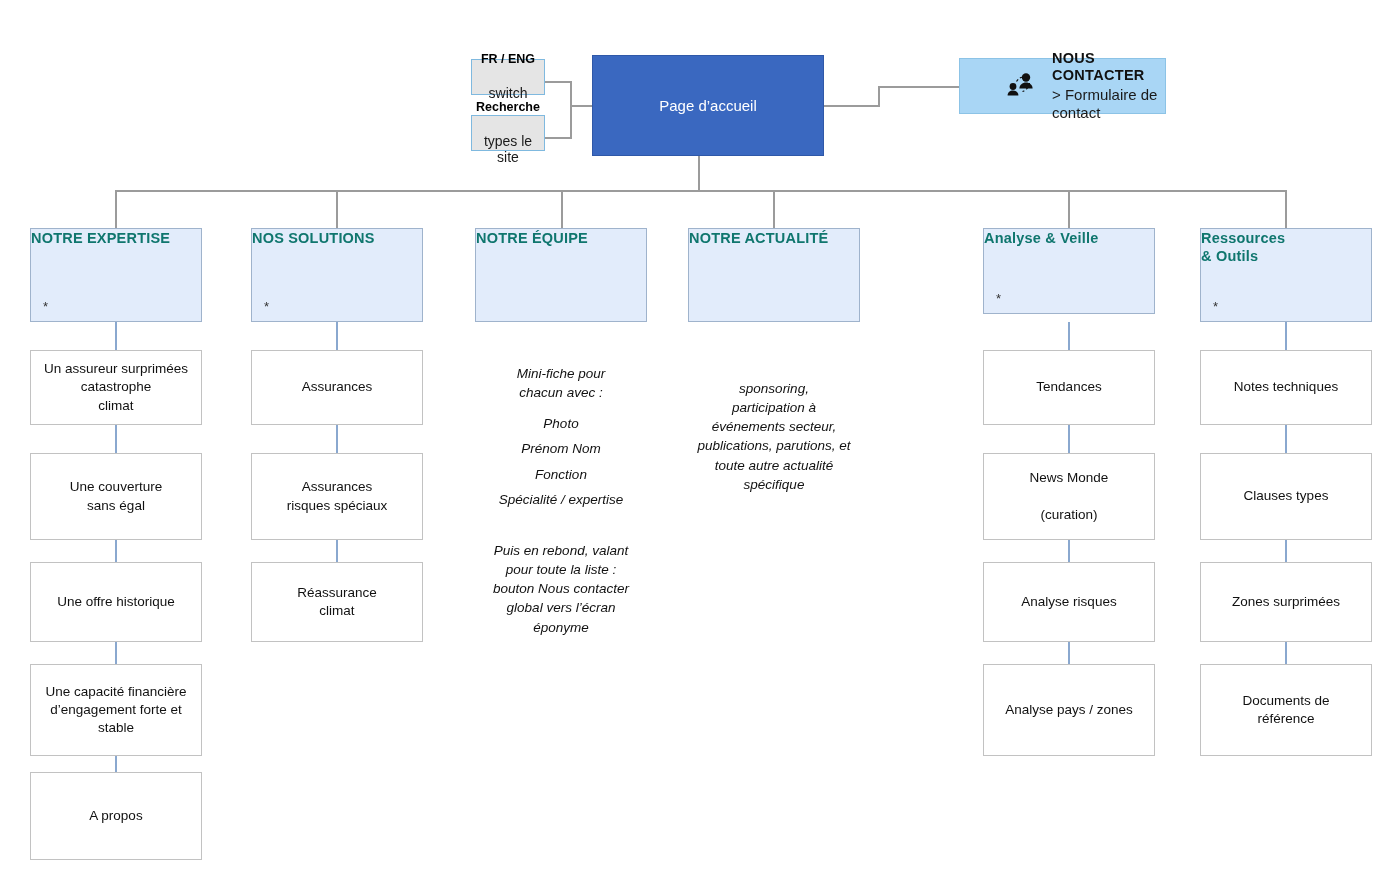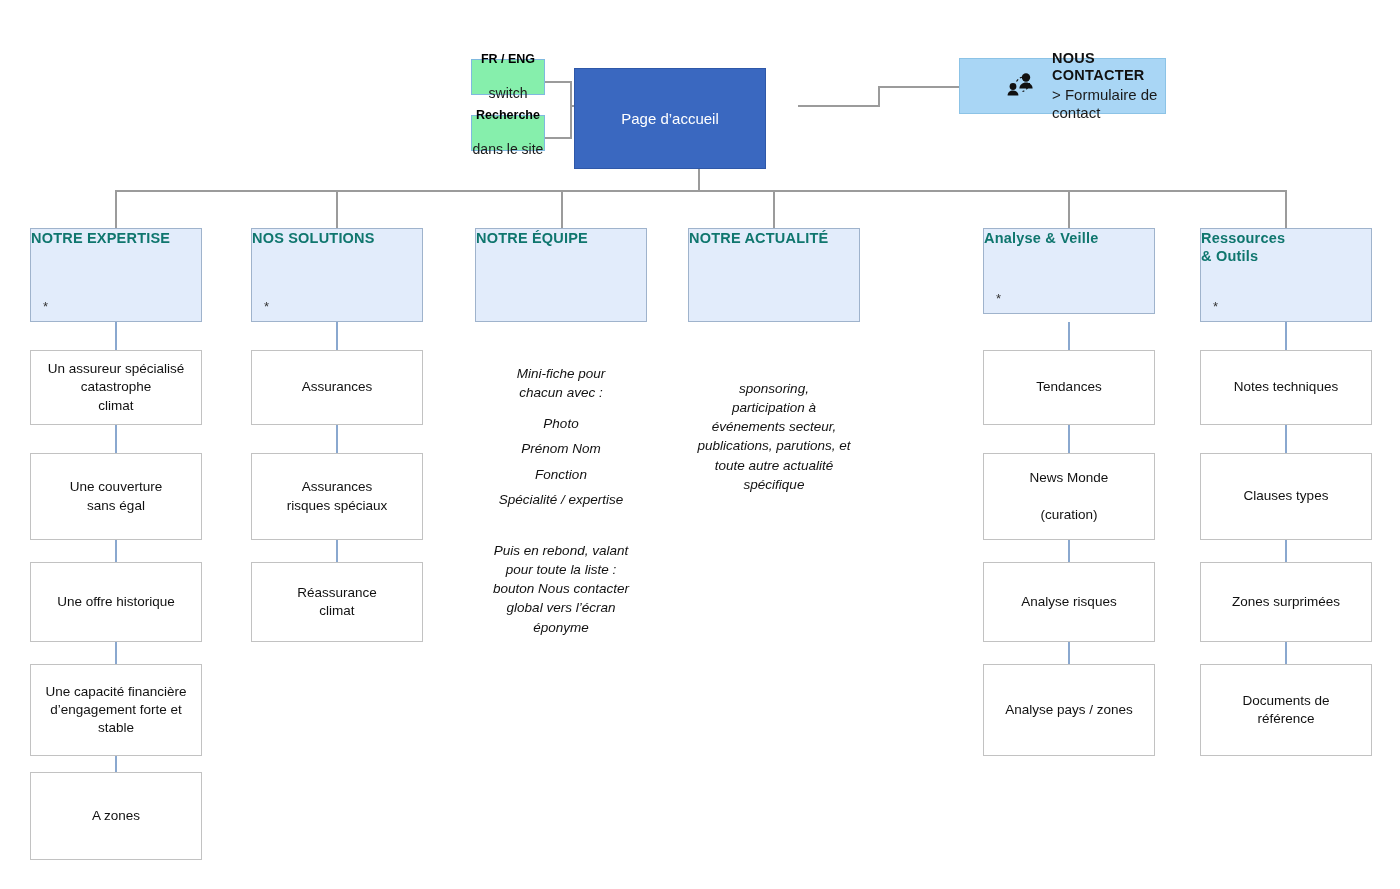--- a/index.html
+++ b/index.html
@@ -40,21 +40,21 @@
   }
 
   .home-box {
     background: #3a68c0;
     border: 1px solid #2f58a8;
     color: #ffffff;
     font-size: 15px;
   }
 
   .chip {
-    background: #86efac;
+    background: #e5e5e5;
     border: 1px solid #7fb9df;
     flex-direction: column;
     line-height: 1.12;
     gap: 20px;
   }
   .chip .chip-title {
     font-size: 12.5px;
     font-weight: bold;
     color: #000000;
   }
@@ -173,24 +173,24 @@
   <div class="line-v line-blue" style="left:1285px; top:540px; height:22px;"></div>
   <div class="line-v line-blue" style="left:1285px; top:642px; height:22px;"></div>
 
   <div class="box chip" style="left:471px; top:59px; width:74px; height:36px;">
     <span class="chip-title">FR / ENG</span>
     <span class="chip-sub">switch</span>
   </div>
 
   <div class="box chip" style="left:471px; top:115px; width:74px; height:36px;">
     <span class="chip-title">Recherche</span>
-    <span class="chip-sub">dans le site</span>
-  </div>
-
-  <div class="box home-box" style="left:574px; top:55px; width:192px; height:101px;margin-top:13px;">
+    <span class="chip-sub">types le site</span>
+  </div>
+
+  <div class="box home-box" style="left:592px; top:55px; width:232px; height:101px;">
     <span>Page d’accueil</span>
   </div>
 
   <div class="box contact-box" style="left:959px; top:58px; width:207px; height:56px;padding-left:42px;">
     <span class="contact-icon">
       <svg viewBox="0 0 38 34" width="38" height="34" aria-hidden="true">
 
         <circle cx="24" cy="8.5" r="4.2" fill="#111111"></circle>
         <path d="M17.4 19.5c0-3.6 3-6 6.6-6s6.6 2.4 6.6 6z" fill="#111111"></path>
 
@@ -232,38 +232,38 @@
     <span class="head-star">*</span>
   </div>
 
   <div class="section-head" style="left:1200px; top:228px; width:172px; height:94px;">
     <span class="head-title" style="white-space: pre-line;">Ressources
 &amp; Outils</span>
     <span class="head-star">*</span>
   </div>
 
   <div class="box leaf" style="left:30px; top:350px; width:172px; height:75px;">
-    <span style="white-space: pre-line;">Un assureur spécialisé
+    <span style="white-space: pre-line;">Un assureur surprimées
 catastrophe
 climat</span>
   </div>
   <div class="box leaf" style="left:30px; top:453px; width:172px; height:87px;">
     <span style="white-space: pre-line;">Une couverture
 sans égal</span>
   </div>
   <div class="box leaf" style="left:30px; top:562px; width:172px; height:80px;">
     <span>Une offre historique</span>
   </div>
   <div class="box leaf" style="left:30px; top:664px; width:172px; height:92px;">
     <span style="white-space: pre-line;">Une capacité financière
 d’engagement forte et
 stable</span>
   </div>
   <div class="box leaf" style="left:30px; top:772px; width:172px; height:88px;">
-    <span>A zones</span>
+    <span>A propos</span>
   </div>
 
   <div class="box leaf" style="left:251px; top:350px; width:172px; height:75px;">
     <span>Assurances</span>
   </div>
   <div class="box leaf" style="left:251px; top:453px; width:172px; height:87px;">
     <span style="white-space: pre-line;">Assurances
 risques spéciaux</span>
   </div>
   <div class="box leaf" style="left:251px; top:562px; width:172px; height:80px;">

